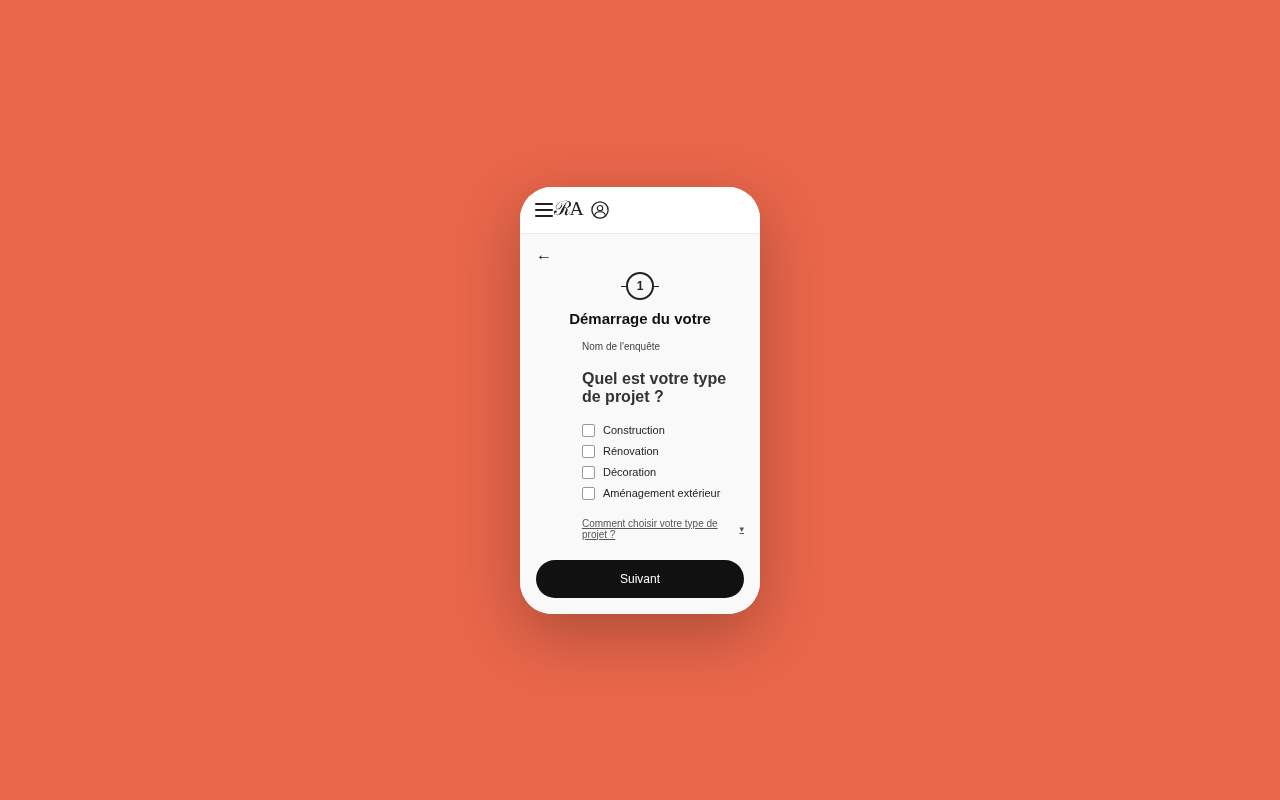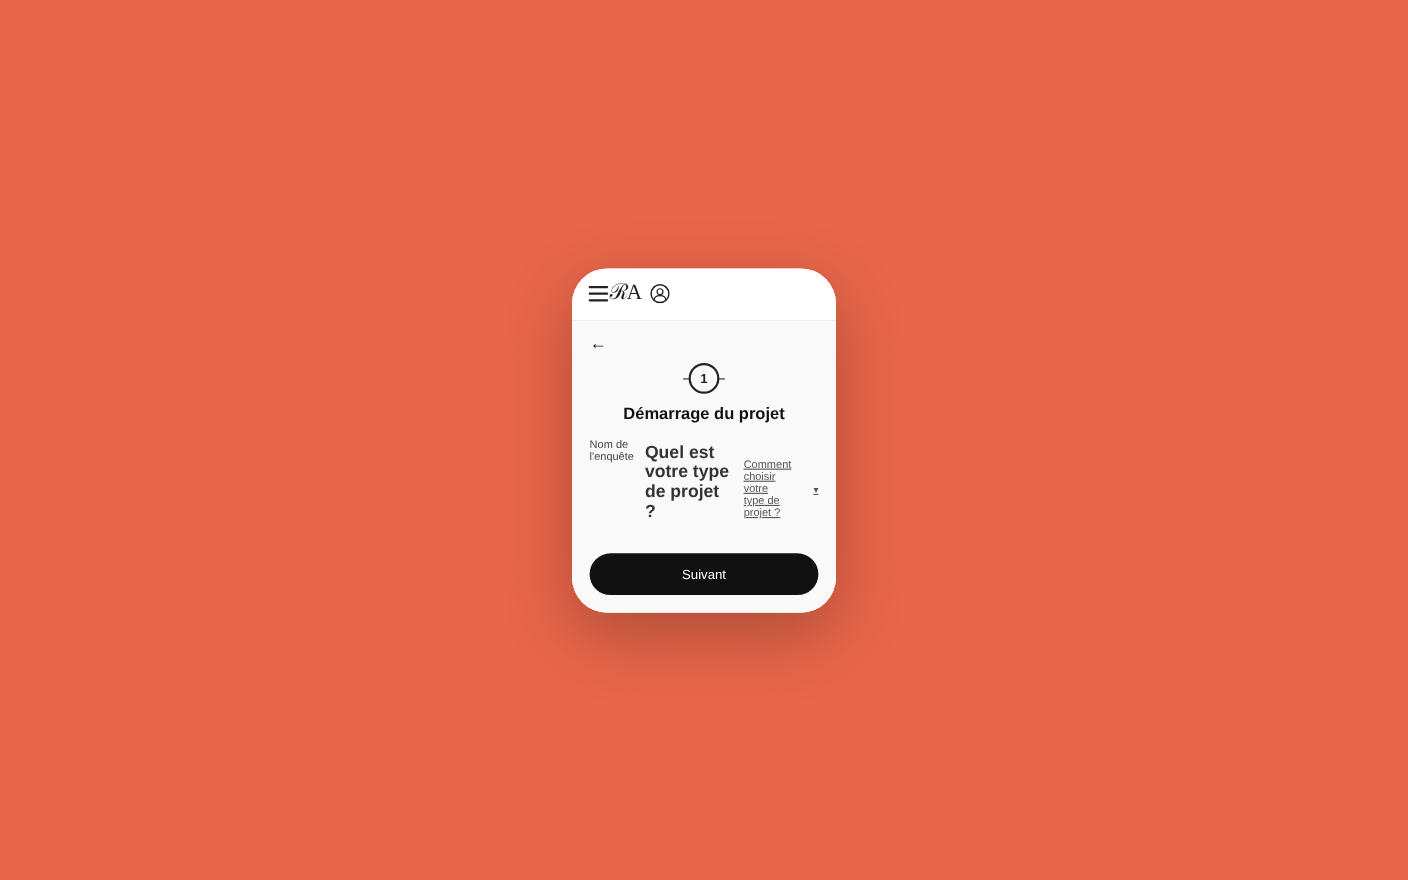--- a/index.html
+++ b/index.html
@@ -116,22 +116,23 @@
       text-align: center;
       font-size: 15px;
       font-weight: 700;
       color: #111;
       margin-bottom: 14px;
     }
 
     
     .form-section {
       display: flex;
-      flex-direction: row;
+      flex-direction: column;
       gap: 10px;
+      margin-left: 46px;
     }
 
     .field-label {
       font-size: 10px;
       color: #444;
       margin-bottom: 4px;
       display: block;
     }
 
     .text-input {
@@ -254,29 +255,52 @@
     <div class="back-button">
       <span class="back-arrow">←</span>
     </div>
 
     <div class="step-indicator">
       <div class="step-circle">
         <span class="step-number">1</span>
       </div>
     </div>
 
-    <div class="page-title">Démarrage du projet</div>
+    <div class="page-title">Démarrage du votre</div>
 
     <div class="form-section">
 
       <label class="field-label">Nom de l'enquête</label>
 
 
       <div class="question-label">Quel est votre type de projet ?</div>
 
+      <div class="checkbox-list">
+
+        <div class="checkbox-item">
+          <div class="checkbox-box"></div>
+          <span class="checkbox-label">Construction</span>
+        </div>
+
+        <div class="checkbox-item">
+          <div class="checkbox-box"></div>
+          <span class="checkbox-label">Rénovation</span>
+        </div>
+
+        <div class="checkbox-item">
+          <div class="checkbox-box"></div>
+          <span class="checkbox-label">Décoration</span>
+        </div>
+
+        <div class="checkbox-item">
+          <div class="checkbox-box"></div>
+          <span class="checkbox-label">Aménagement extérieur</span>
+        </div>
+
+      </div>
 
       <div class="help-link">
         <span>Comment choisir votre type de projet ?</span>
         <span class="chevron-down">▾</span>
       </div>
 
     </div>
 
     <button class="submit-button">Suivant</button>
 

